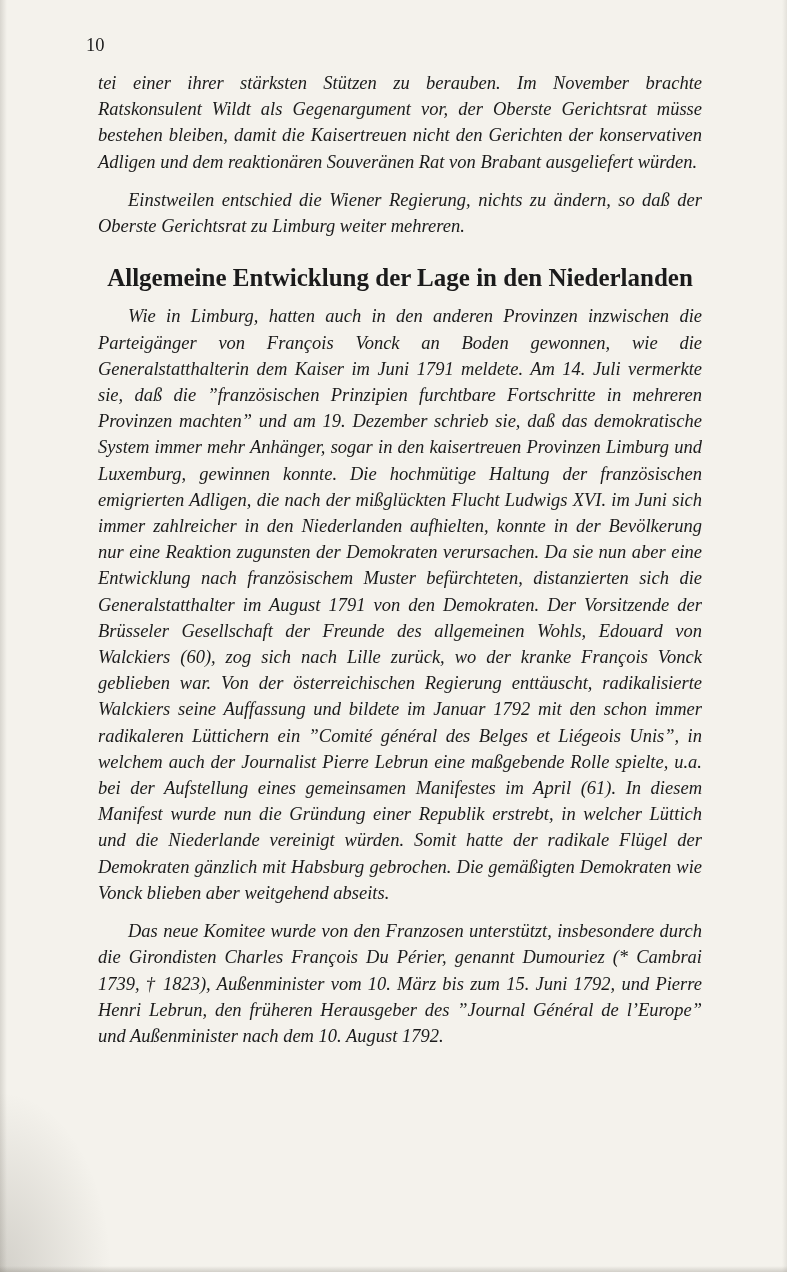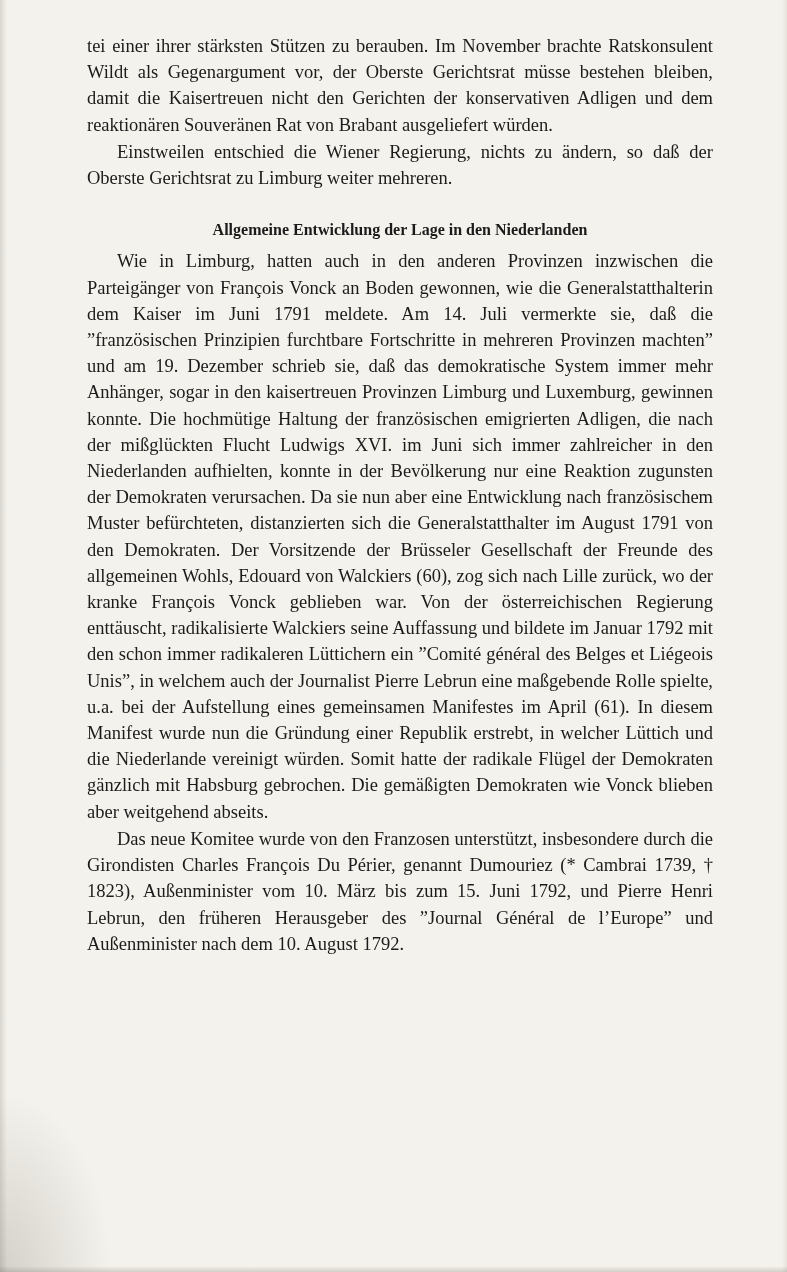--- a/index.html
+++ b/index.html
@@ -34,43 +34,45 @@
     left: 86px;
     top: 32px;
     width: 628px;
   }
   .page-number {
     font-size: 18.5px;
     line-height: 26px;
     margin: 0 0 9px 0;
   }
   .body-text p {
-    margin: 1px;
+    margin: 12px;
     font-size: 18.5px;
     line-height: 26.2px;
     text-align: justify;
     hyphens: auto;
+    font-style: italic;
     -webkit-hyphens: auto;
   }
   .body-text p.indent {
     text-indent: 30px;
   }
   h2.section-heading {
-    font-size: 16px;
+    font-size: 25px;
     line-height: 26.2px;
     font-weight: bold;
     text-align: center;
     margin: 26px 0 5px 0;
   }
 </style>
 </head>
 <body>
 
 <div class="scan-page">
   <div class="page-inner">
+    <div class="page-number">10</div>
 
     <div class="body-text">
         <p>tei einer ihrer stärksten Stützen zu berauben. Im November brachte Ratskonsulent Wildt als Gegenargument vor, der Oberste Gerichtsrat müsse bestehen bleiben, damit die Kaisertreuen nicht den Gerichten der konservativen Adligen und dem reaktionären Souveränen Rat von Brabant ausgeliefert würden.</p>
         <p class="indent">Einstweilen entschied die Wiener Regierung, nichts zu ändern, so daß der Oberste Gerichtsrat zu Limburg weiter mehreren.</p>
       </div>
 
     <h2 class="section-heading">Allgemeine Entwicklung der Lage in den Niederlanden</h2>
 
     <div class="body-text">
         <p class="indent">Wie in Limburg, hatten auch in den anderen Provinzen inzwischen die Parteigänger von François Vonck an Boden gewonnen, wie die Generalstatthalterin dem Kaiser im Juni 1791 meldete. Am 14. Juli vermerkte sie, daß die ”französischen Prinzipien furchtbare Fortschritte in mehreren Provinzen machten” und am 19. Dezember schrieb sie, daß das demokratische System immer mehr Anhänger, sogar in den kaisertreuen Provinzen Limburg und Luxemburg, gewinnen konnte. Die hochmütige Haltung der französischen emigrierten Adligen, die nach der mißglückten Flucht Ludwigs XVI. im Juni sich immer zahlreicher in den Niederlanden aufhielten, konnte in der Bevölkerung nur eine Reaktion zugunsten der Demokraten verursachen. Da sie nun aber eine Entwicklung nach französischem Muster befürchteten, distanzierten sich die Generalstatthalter im August 1791 von den Demokraten. Der Vorsitzende der Brüsseler Gesellschaft der Freunde des allgemeinen Wohls, Edouard von Walckiers (60), zog sich nach Lille zurück, wo der kranke François Vonck geblieben war. Von der österreichischen Regierung enttäuscht, radikalisierte Walckiers seine Auffassung und bildete im Januar 1792 mit den schon immer radikaleren Lüttichern ein ”Comité général des Belges et Liégeois Unis”, in welchem auch der Journalist Pierre Lebrun eine maßgebende Rolle spielte, u.a. bei der Aufstellung eines gemeinsamen Manifestes im April (61). In diesem Manifest wurde nun die Gründung einer Republik erstrebt, in welcher Lüttich und die Niederlande vereinigt würden. Somit hatte der radikale Flügel der Demokraten gänzlich mit Habsburg gebrochen. Die gemäßigten Demokraten wie Vonck blieben aber weitgehend abseits.</p>

